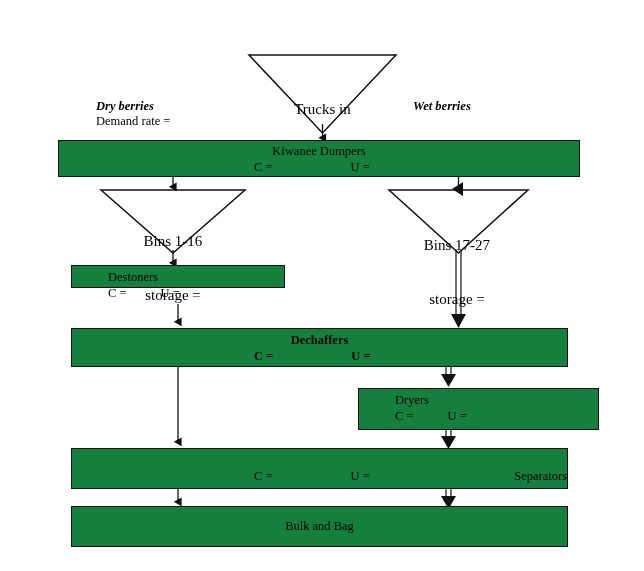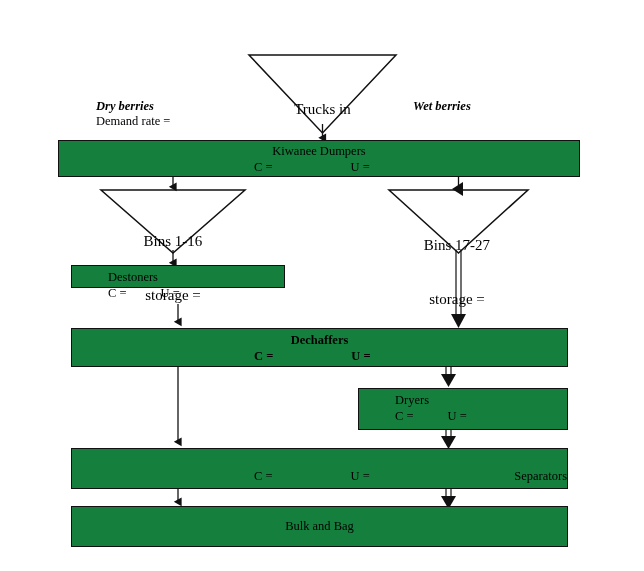--- a/index.html
+++ b/index.html
@@ -183,21 +183,21 @@
   <div class="node boxnode" style="left:71px; top:265px; width:214px; height:23px;">
     <div class="txt lbl-title" style="left:36px; top:4px;">Destoners</div>
     <div class="txt cu-row" style="left:36px; top:20px;"><span>C =</span><span class="cu-gap-sm"></span><span>U =</span></div>
   </div>
 
   <div class="node boxnode" style="left:71px; top:328px; width:497px; height:39px;font-weight:bold;">
     <div class="txt lbl-title" style="left:0; top:4px; width:100%; text-align:center;">Dechaffers</div>
     <div class="txt cu-row" style="left:182px; top:20px;"><span>C =</span><span class="cu-gap"></span><span>U =</span></div>
   </div>
 
-  <div class="node boxnode" style="left:358px; top:388px; width:210px; height:42px;">
+  <div class="node boxnode" style="left:358px; top:388px; width:241px; height:42px;">
     <div class="txt lbl-title" style="left:36px; top:4px;">Dryers</div>
     <div class="txt cu-row" style="left:36px; top:20px;"><span>C =</span><span class="cu-gap-sm"></span><span>U =</span></div>
   </div>
 
   <div class="node boxnode" style="left:71px; top:448px; width:497px; height:41px;">
     <div class="txt lbl-title" style="left:0; top:20px; width:100%; text-align:right;">Separators</div>
     <div class="txt cu-row" style="left:182px; top:20px;"><span>C =</span><span class="cu-gap"></span><span>U =</span></div>
   </div>
 
   <div class="node boxnode" style="left:71px; top:506px; width:497px; height:41px;">

